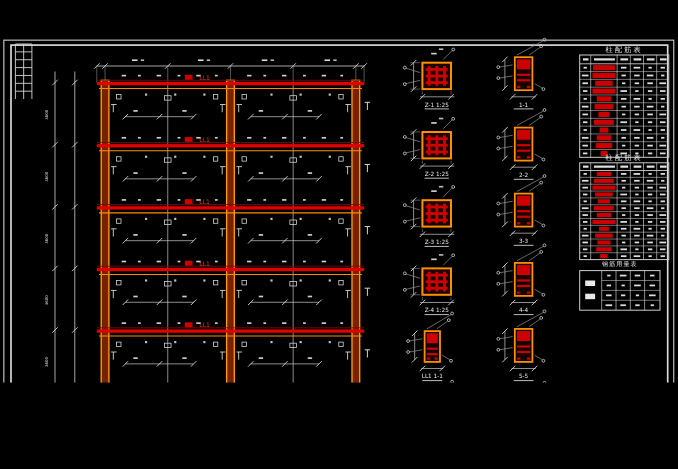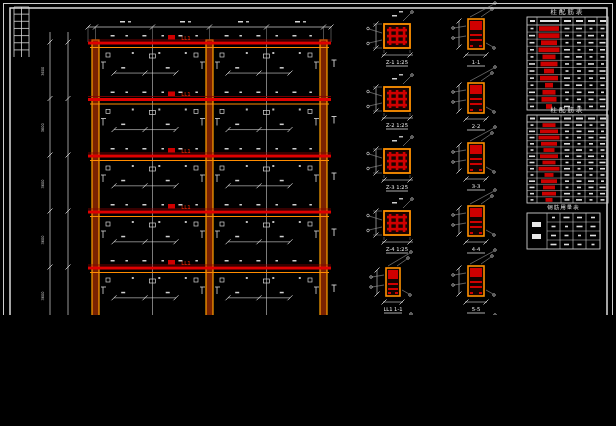--- a/index.html
+++ b/index.html
@@ -1,17 +1,17 @@
 <!DOCTYPE html>
 <html><head>
 <meta charset="utf-8">
 <style>
   html,body{margin:0;padding:0;background:#000;}
   #canvas{position:relative;width:616px;height:315px;background:#000;overflow:hidden;
-          font-family:"DejaVu Sans",sans-serif;}
+          font-family:"DejaVu Sans",sans-serif;margin-top:33px;}
   #drawing{position:absolute;left:0;top:0;}
   .ovl{position:absolute;pointer-events:none;}
   .tbl-title{position:absolute;color:#e8e8e8;font-size:6.5px;letter-spacing:2px;
              text-align:center;white-space:nowrap;}
   #frame-label{position:absolute;left:160px;top:395px;color:#f0f0f0;font-size:8px;
                font-weight:bold;border-bottom:1.5px solid #e8e8e8;padding-bottom:1px;}
   #frame-label .sc{font-size:6px;font-weight:normal;margin-left:4px;}
   
   #titleblock{position:absolute;left:470px;top:383px;width:142px;height:38px;
               border:1.5px solid #00d8d8;color:#00d8d8;box-sizing:border-box;}

